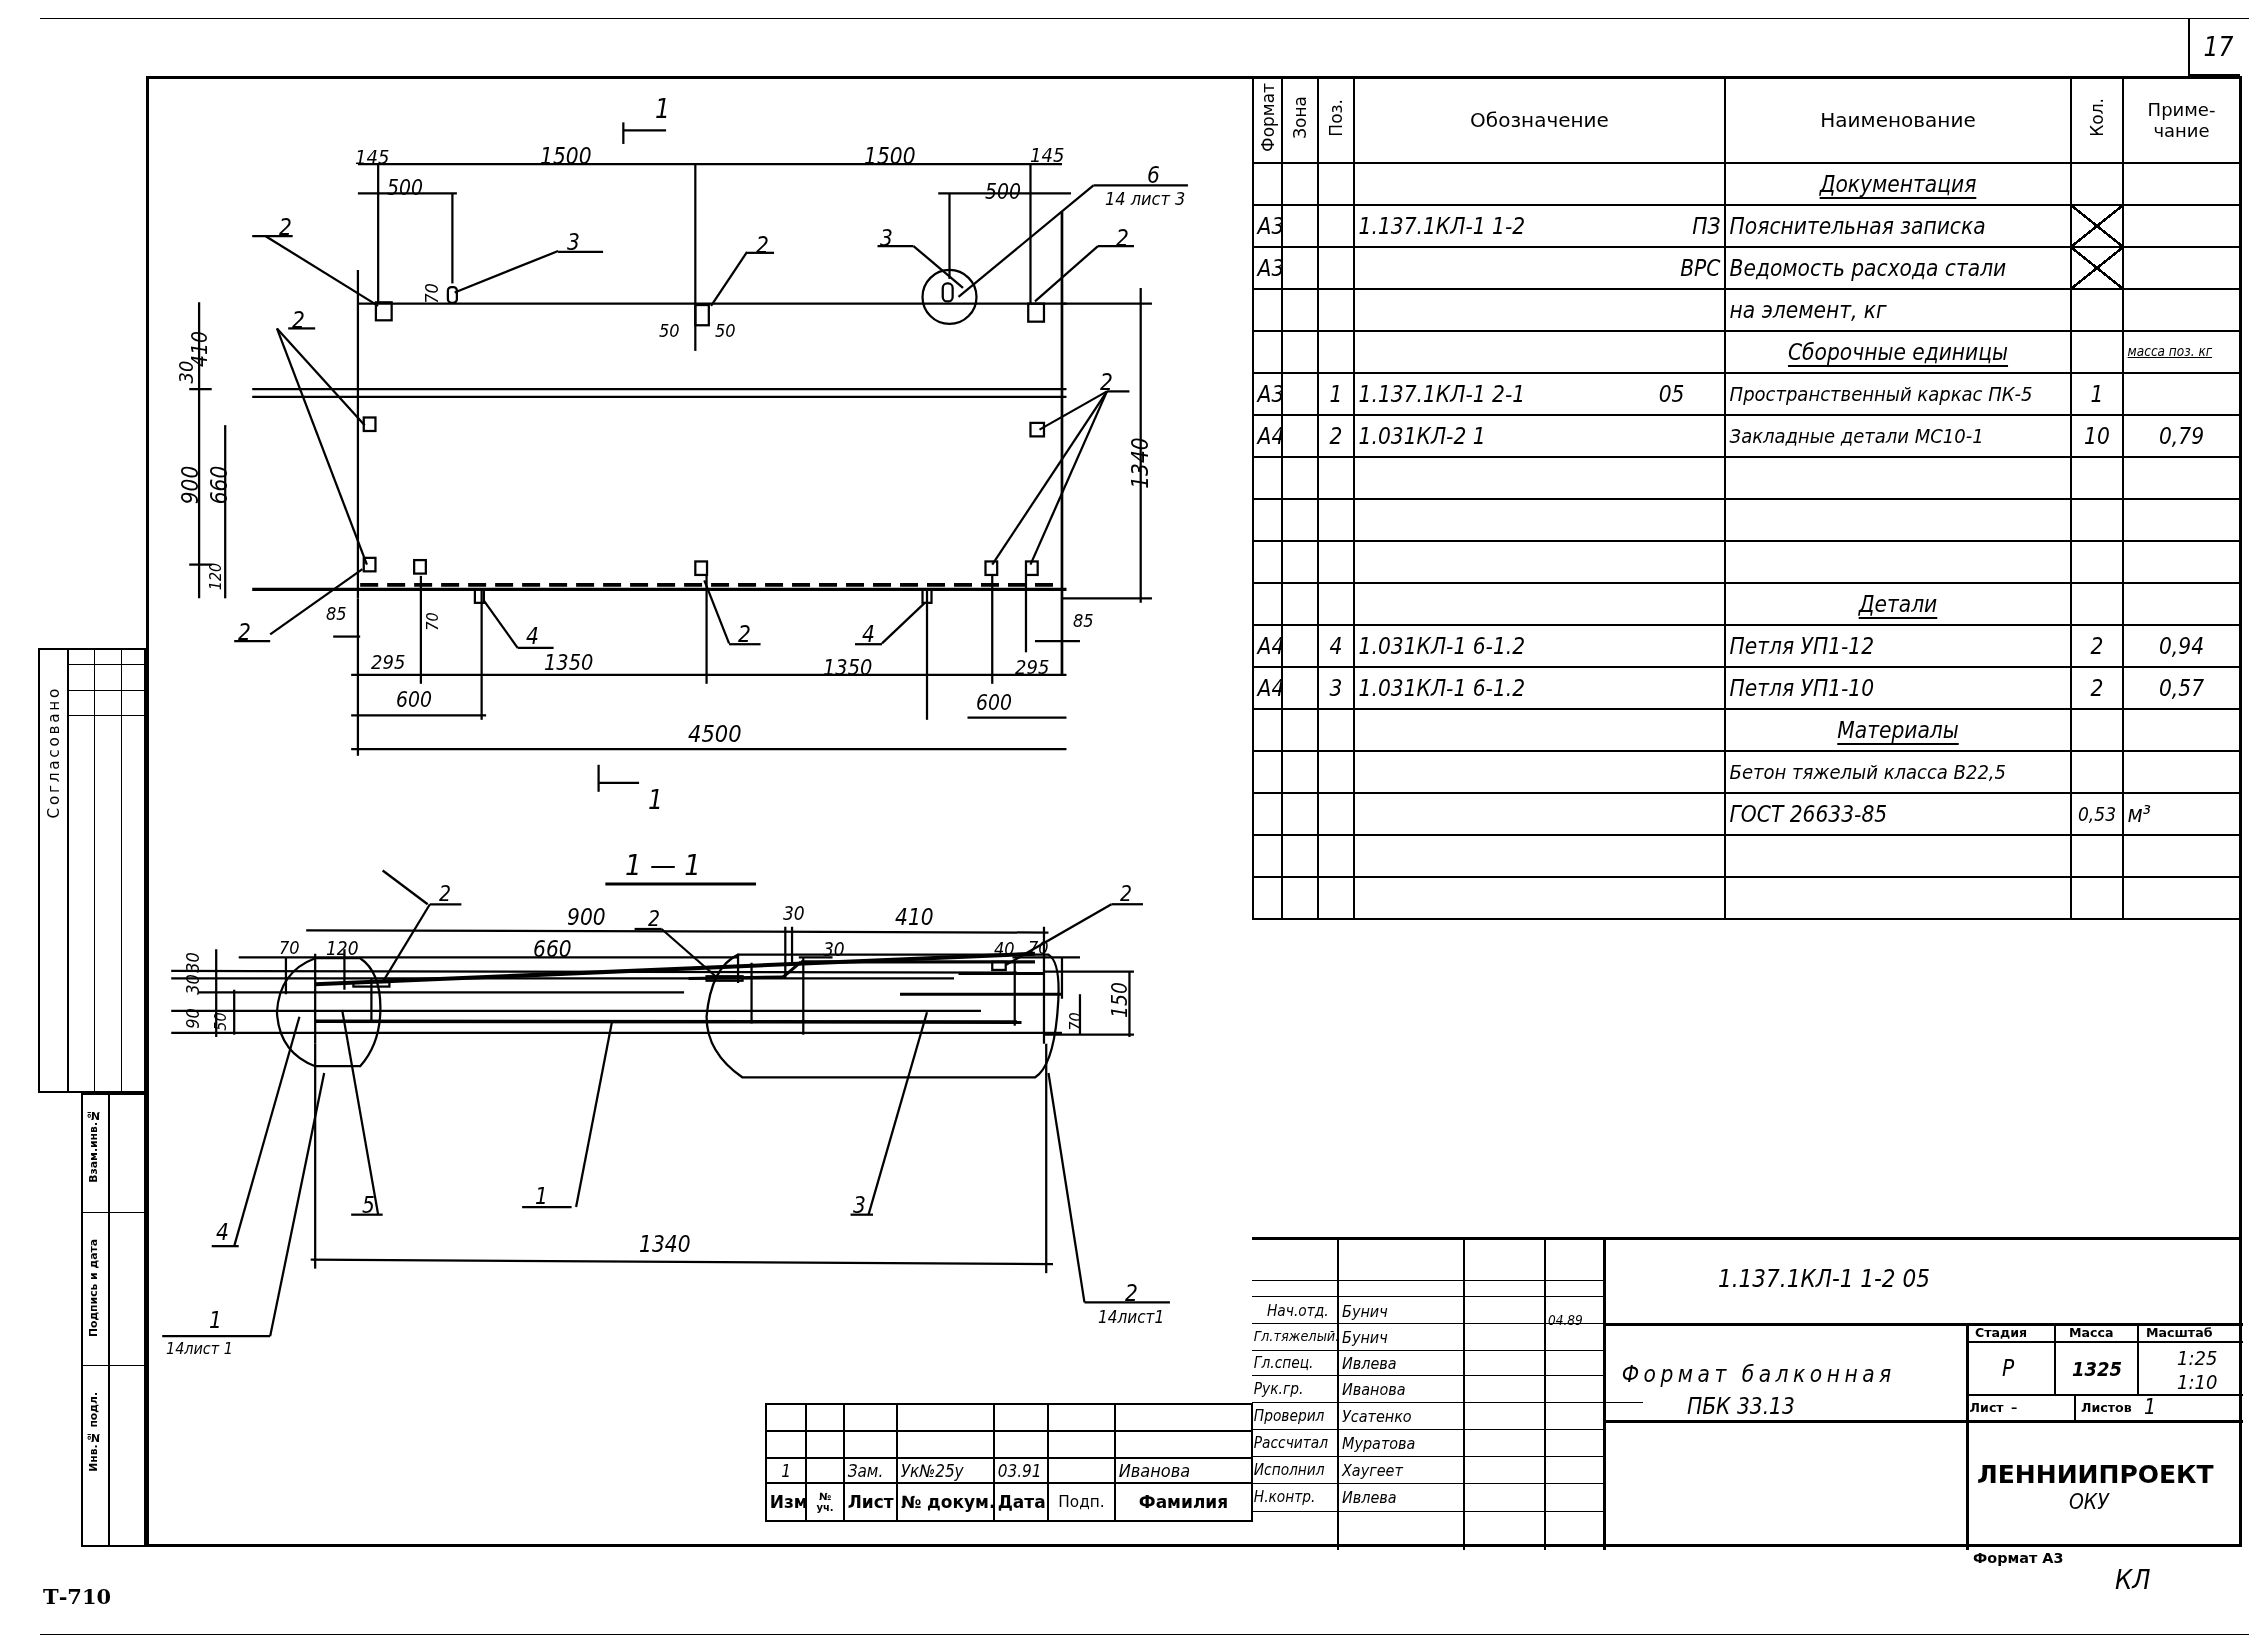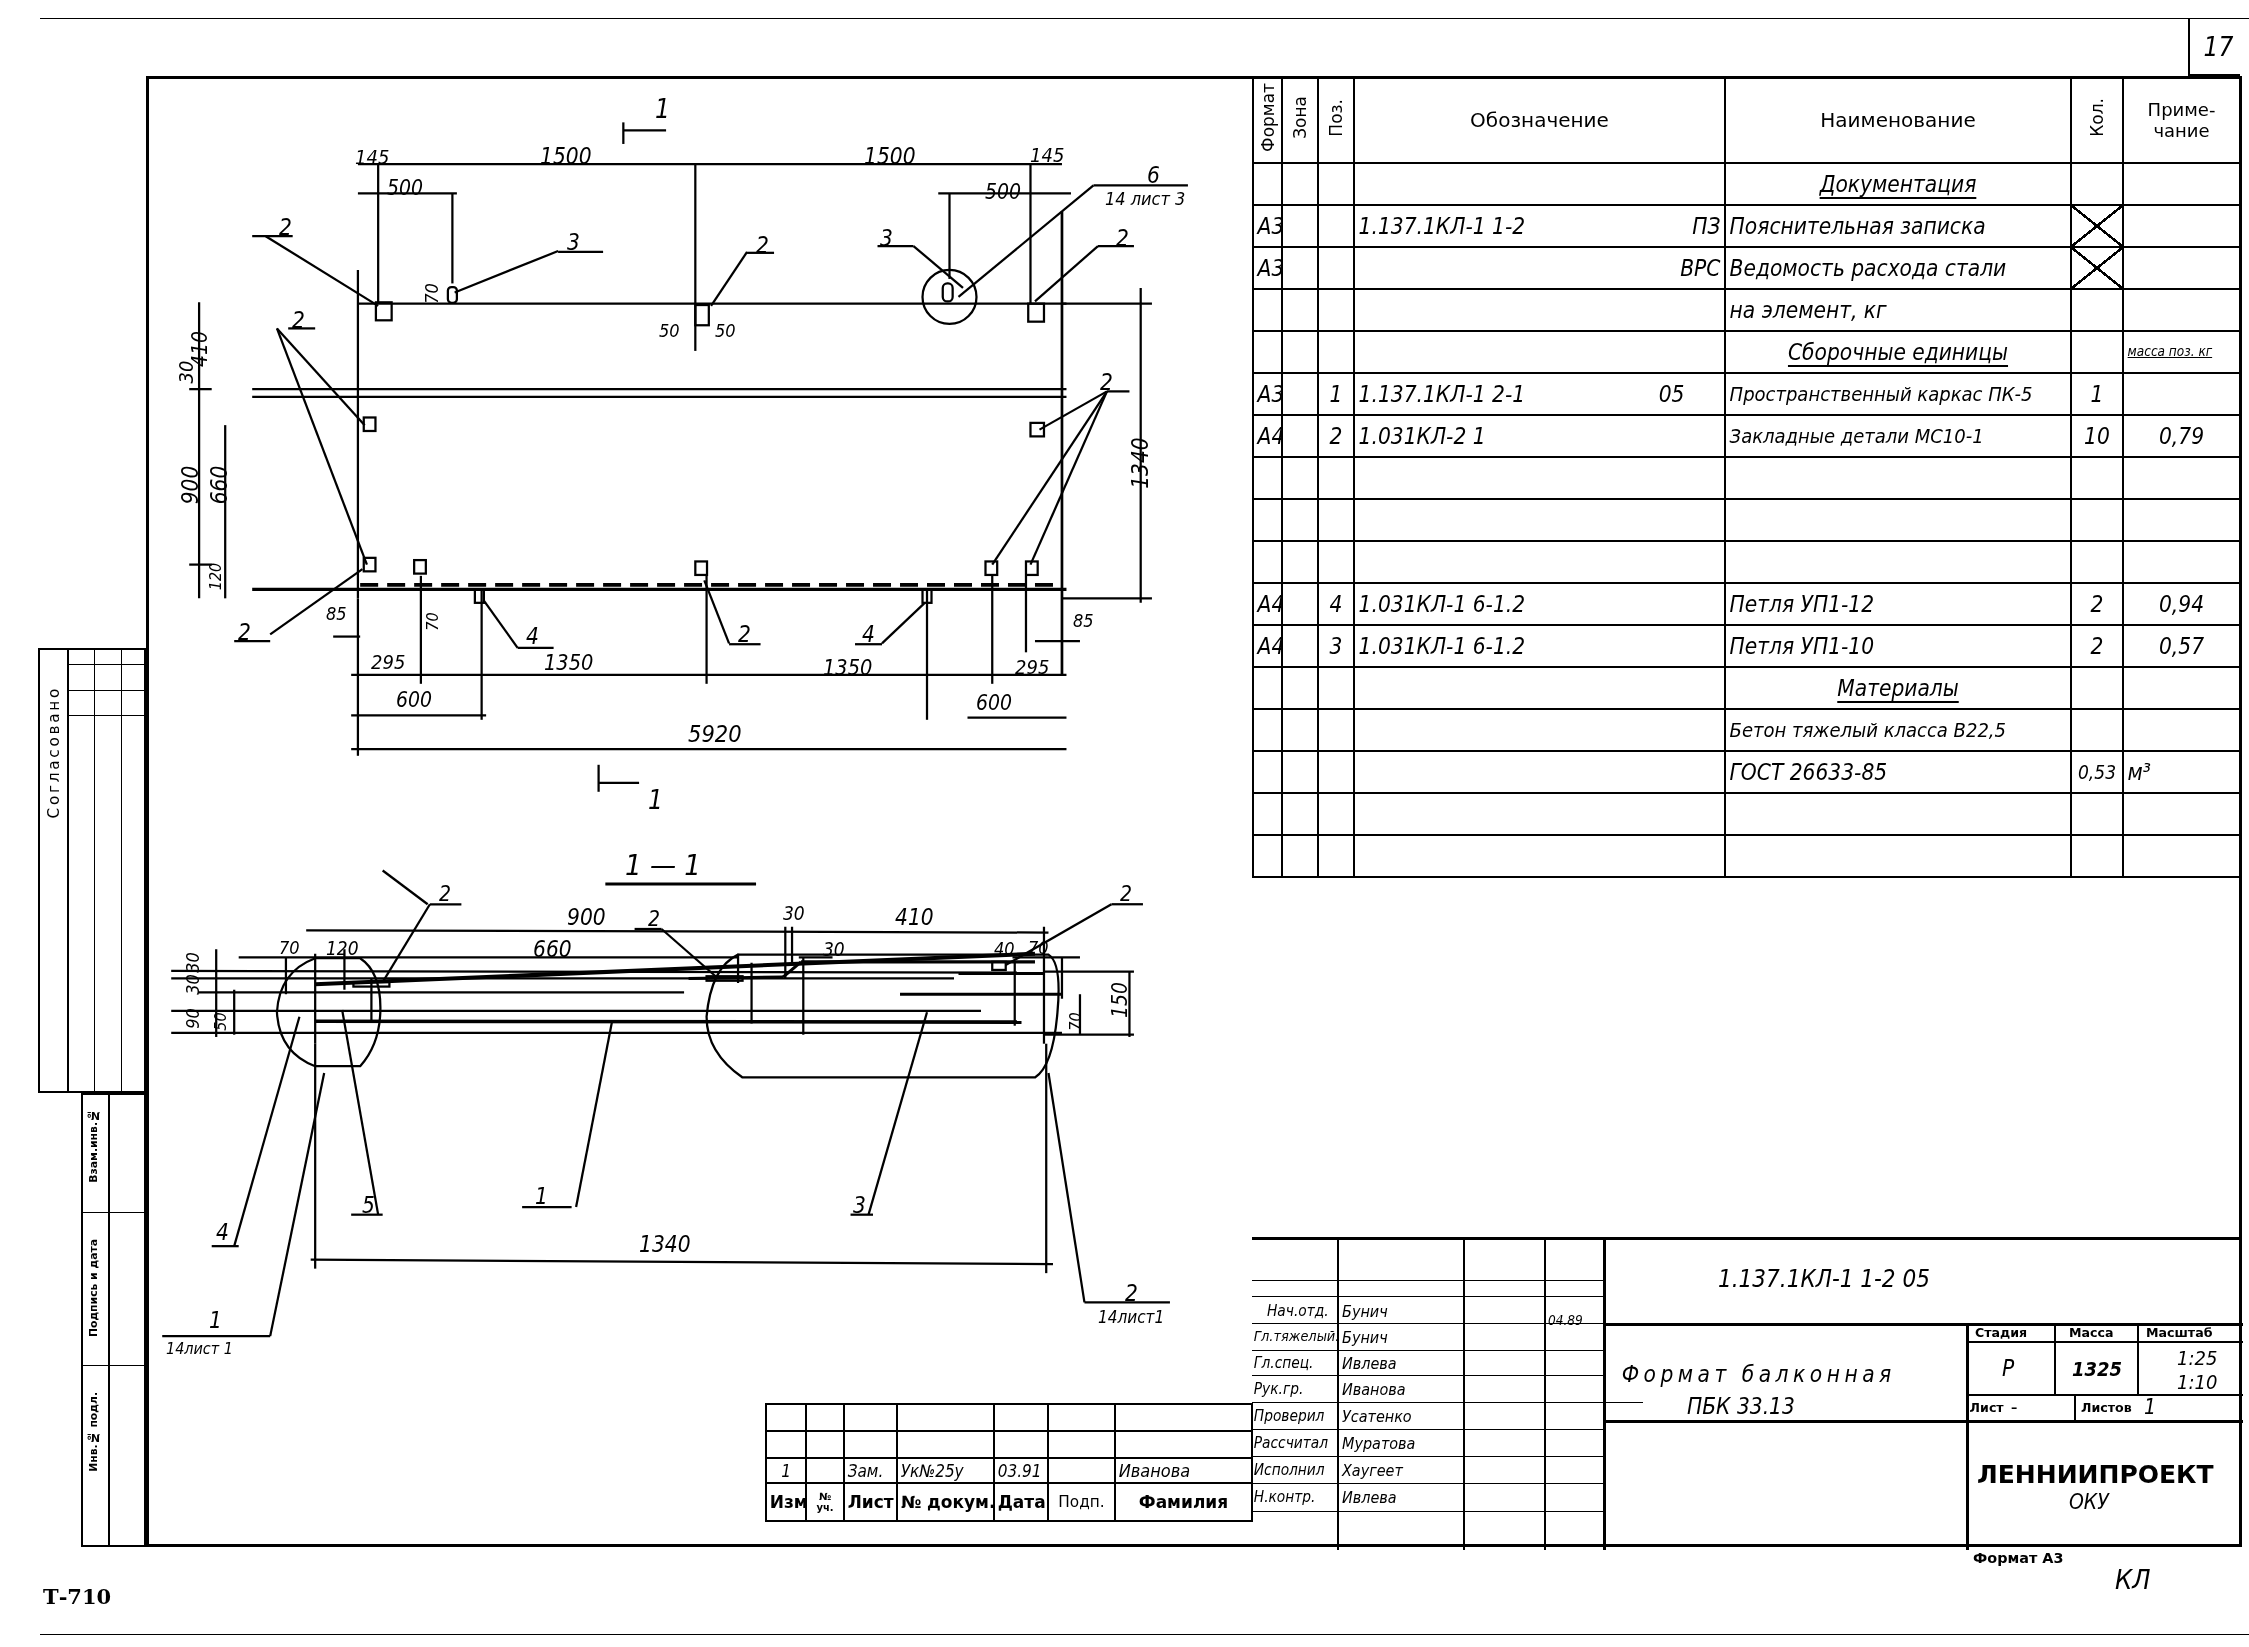--- a/index.html
+++ b/index.html
@@ -172,21 +172,21 @@
 <span class="t hand" style="left:1114px;top:450px;font-size:22.5px;transform:rotate(-90deg);">1340</span>
 <span class="t hand" style="left:326px;top:603px;font-size:18px;">85</span>
 <span class="t hand" style="left:423px;top:612px;font-size:16px;transform:rotate(-90deg);">70</span>
 <span class="t hand" style="left:1073px;top:610px;font-size:18px;">85</span>
 <span class="t hand" style="left:371px;top:650px;font-size:20px;">295</span>
 <span class="t hand" style="left:544px;top:650px;font-size:21.6px;">1350</span>
 <span class="t hand" style="left:823px;top:655px;font-size:21.6px;">1350</span>
 <span class="t hand" style="left:1015px;top:655px;font-size:20px;">295</span>
 <span class="t hand" style="left:396px;top:688px;font-size:21px;">600</span>
 <span class="t hand" style="left:976px;top:691px;font-size:21px;">600</span>
-<span class="t hand" style="left:688px;top:720px;font-size:23.4px;">5920</span>
+<span class="t hand" style="left:688px;top:720px;font-size:23.4px;">4500</span>
 <span class="t hand" style="left:279px;top:214px;font-size:22.5px;">2</span>
 <span class="t hand" style="left:567px;top:229px;font-size:22.5px;">3</span>
 <span class="t hand" style="left:756px;top:232px;font-size:22.5px;">2</span>
 <span class="t hand" style="left:880px;top:225px;font-size:22.5px;">3</span>
 <span class="t hand" style="left:1147px;top:162px;font-size:22.5px;">6</span>
 <span class="t hand" style="left:1105px;top:188px;font-size:18px;">14 лист 3</span>
 <span class="t hand" style="left:1116px;top:225px;font-size:22.5px;">2</span>
 <span class="t hand" style="left:292px;top:307px;font-size:22.5px;">2</span>
 <span class="t hand" style="left:1100px;top:369px;font-size:22.5px;">2</span>
 <span class="t hand" style="left:238px;top:619px;font-size:22.5px;">2</span>
@@ -408,20 +408,29 @@
     <tr>
         <td></td>
         <td></td>
         <td></td>
         <td></td>
         <td></td>
         <td></td>
         <td></td>
       </tr>
     <tr>
+        <td></td>
+        <td></td>
+        <td></td>
+        <td></td>
+        <td class="c hand"><span class="u">Детали</span></td>
+        <td></td>
+        <td></td>
+      </tr>
+    <tr>
         <td class="hand">А4</td>
         <td></td>
         <td class="c hand">4</td>
         <td class="hand">1.031КЛ-1    6-1.2</td>
         <td class="hand">Петля          УП1-12</td>
         <td class="c hand">2</td>
         <td class="c hand">0,94</td>
       </tr>
     <tr>
         <td class="hand">А4</td>

